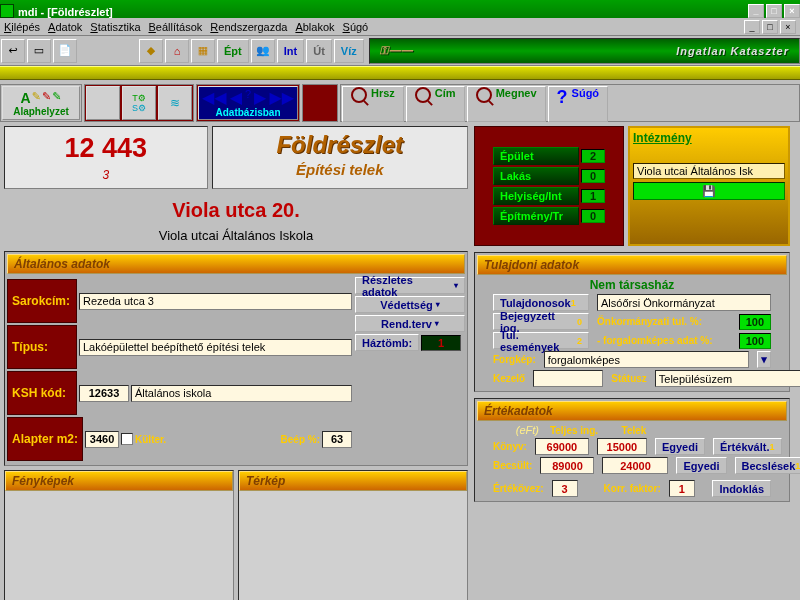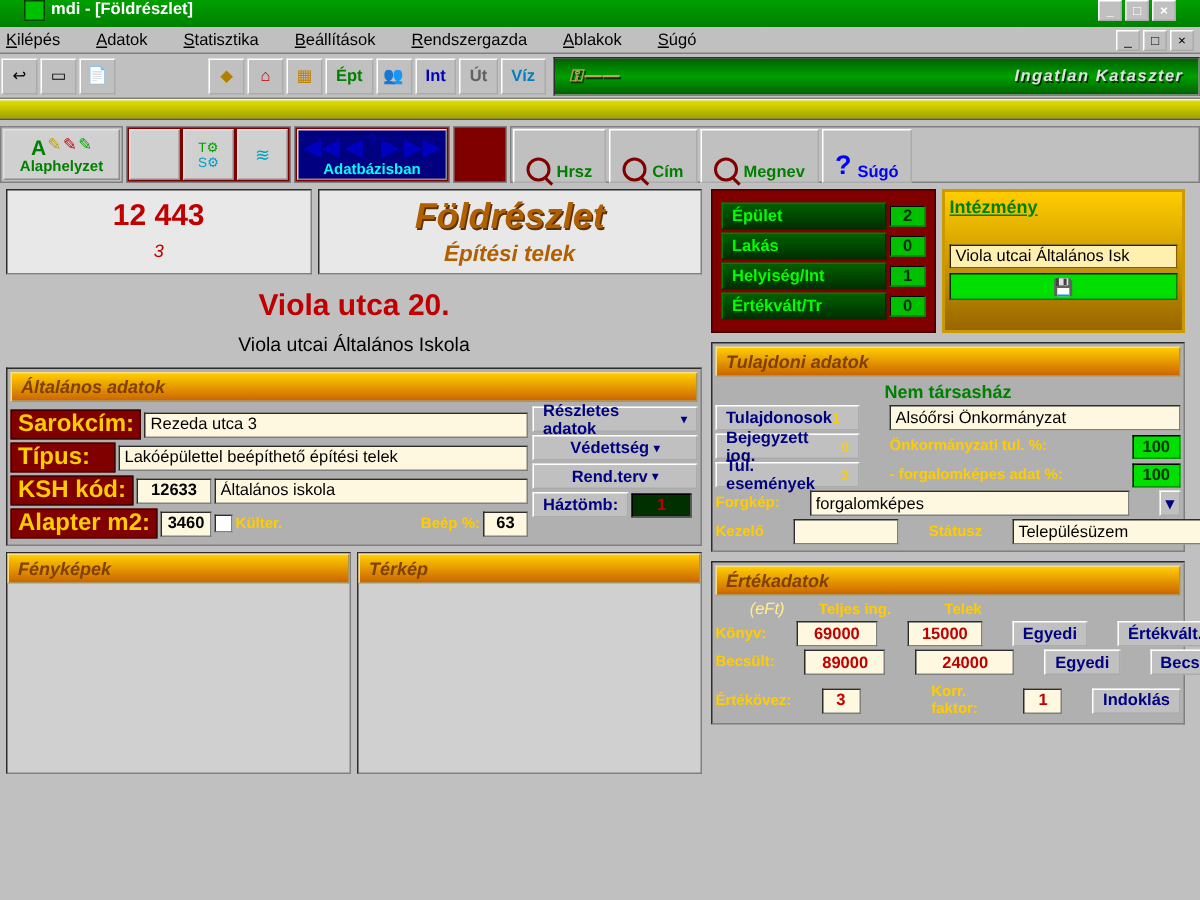--- a/index.html
+++ b/index.html
@@ -1,71 +1,71 @@
 <!DOCTYPE html>
 <html><head>
 <meta charset="utf-8">
 <style>
 * { box-sizing: border-box; margin: 0; padding: 0; font-family: "MS Sans Serif", Arial, sans-serif; font-size: 11px; }
 body { background: #c0c0c0; width: 800px; height: 600px; overflow: hidden; }
-.titlebar { background: linear-gradient(#00a000,#008000); height: 18px; display: flex; align-items: flex-start; color: #fff; font-weight: bold; padding: 0 16px; }
+.titlebar { background: linear-gradient(#00a000,#008000); height: 18px; display: flex; align-items: flex-end; color: #fff; font-weight: bold; padding: 0 0; }
 .titlebar .ico { width: 14px; height: 14px; background: #00c000; margin-right: 4px; border: 1px solid #004000;}
 .winbtns { margin-left: auto; display: flex; gap: 2px;}
 .winbtn { width: 16px; height: 14px; background: #c0c0c0; border: 1px outset #fff; font-size: 9px; text-align:center; line-height:12px;}
-.menubar { background: #c0c0c0; height: 18px; display: flex; align-items: center; padding: 0 4px; gap: 24px; border-bottom: 1px solid #808080;}
+.menubar { background: #c0c0c0; height: 18px; display: flex; align-items: center; padding: 0 4px; gap: 8px; border-bottom: 1px solid #808080;}
 .menubar span u { text-decoration: underline;}
 .menubar .chwin { margin-left:auto; display:flex; gap:2px;}
 .toolbar { background:#c0c0c0; height:30px; display:flex; align-items:center; border-bottom:1px solid #808080;}
 .tbtn { width:24px; height:24px; border:1px outset #fff; margin:1px; display:flex; align-items:center; justify-content:center;}
 .txtbtn { height:24px; border:1px outset #fff; margin:1px; padding:0 6px; display:flex; align-items:center; font-weight:bold;}
 .brand { flex:1; height:26px; margin-left:4px; background:linear-gradient(#006000,#00a000,#006000); display:flex; align-items:center; justify-content:flex-end; padding-right:10px; color:#e0e0e0; font-style:italic; font-weight:bold; font-size:18px; letter-spacing:1px; text-shadow:1px 1px #003000; border:1px inset #808080;}
 .ybar { height:14px; background:linear-gradient(#e0e000,#a0a000); border-top:1px solid #ffff80; border-bottom:1px solid #606000;}
 .navrow { display:flex; height:38px; margin:4px 0;}
 .navgrp { display:flex; border:1px solid #808080; margin-right:2px; background:#800000;}
 .navgrp.gray{background:#c0c0c0;}
 .nbtn { border:1px outset #e0e0e0; background:#d0d0d0; margin:1px; display:flex; flex-direction:column; align-items:center; justify-content:center; font-size:9px;}
 .nbtn.sm{width:34px;height:34px;}
 .nbtn .bold{color:#008000;font-weight:bold;font-size:14px;}
 .nbtn .lbl{color:#008000;font-weight:bold; font-size:10px;}
 .nbtn.sel{background:#000080;}
 .nbtn.sel .lbl{color:#00ffff;}
-.qbtn { border:1px outset #fff; background:#c0c0c0; height:36px; padding:0 8px; display:flex; align-items:flex-end; gap:4px; font-weight:bold; color:#008000; font-size:13px; margin:1px;}
+.qbtn { border:1px outset #fff; background:#c0c0c0; height:36px; padding:0 8px; display:flex; align-items:flex-start; gap:4px; font-weight:bold; color:#008000; font-size:13px; margin:1px;}
 .qbtn .mag{width:16px;height:16px;border:2px solid #800000;border-radius:50%;position:relative;}
 .qbtn .mag::after{content:'';position:absolute;width:6px;height:2px;background:#800000;bottom:-3px;right:-4px;transform:rotate(45deg);}
 .helpbtn{color:#0000ff;}
 .maincols{display:flex; padding:0 4px; gap:6px;}
 .leftcol{width:464px;}
 .rightcol{width:316px;}
 .hdrrow{display:flex;gap:4px;}
 .idbox{flex:1;border:1px inset #808080;background:#e8e8e8;text-align:center;padding:6px;}
-.idbox .big{color:#c00000;font-weight:bold;font-size:20px;}
+.idbox .big{color:#c00000;font-weight:bold;font-size:27px;}
 .idbox .sm{color:#c00000;font-style:italic;font-size:12px;margin-top:4px;}
 .titlebox{flex:1.3;border:1px inset #808080;background:#e8e8e8;text-align:center;padding:4px;}
 .titlebox .t1{color:#b06000;font-weight:bold;font-size:24px;font-style:italic;text-shadow:1px 1px #603000;}
 .titlebox .t2{color:#b06000;font-weight:bold;font-style:italic;font-size:15px;margin-top:2px;}
 .addr{color:#c00000;font-weight:bold;font-size:20px;text-align:center;margin:10px 0 6px;}
 .subaddr{color:#000;font-size:13px;text-align:center;margin-bottom:8px;}
 .panel{border:1px inset #808080;background:#b0b0b0;padding:2px;}
 .phdr{background:linear-gradient(#ffcc00,#cc6600);color:#804000;font-weight:bold;font-style:italic;padding:2px 6px;font-size:12px;border:1px outset #ffe080;margin-bottom:3px;}
 .row{display:flex;align-items:center;gap:2px;margin:2px 0;}
-.lbl-dk{background:#800000;color:#ffcc00;font-weight:bold;padding:0 4px;font-size:16px;border:1px solid #400000;min-width:70px;}
+.lbl-dk{background:#800000;color:#ffcc00;font-weight:bold;padding:14px 4px;font-size:12px;border:1px solid #400000;min-width:70px;}
 .lbl-y{color:#ffcc00;font-weight:bold;font-size:10px;}
 .inp{background:#fff8e0;border:1px inset #808080;padding:1px 3px;font-size:11px;height:17px;}
 .inp.c{text-align:center;font-weight:bold;}
 .btn3d{border:1px outset #fff;background:#c0c0c0;padding:2px 6px;font-size:11px;color:#000080;font-weight:bold;height:17px;display:flex;align-items:center;}
 .countbox{background:#003000;color:#c00000;font-weight:bold;text-align:center;border:1px inset #000;width:40px;padding:1px;}
 .greentab{background:linear-gradient(#006000,#003000);border:1px outset #008000;color:#00ff00;font-weight:bold;padding:2px 6px;font-size:11px;}
 .greennum{background:#00c000;color:#003000;border:1px inset #004000;width:24px;text-align:center;font-weight:bold;}
 .ypanel{border:2px solid #cc9900;background:linear-gradient(#ffcc00,#996600);padding:3px;}
 .ypanel .lnk{color:#008000;font-weight:bold;text-decoration:underline;font-size:12px;}
 .ypanel .val{background:#fff0b0;border:1px inset #806000;padding:1px 3px;margin-top:18px;}
 .greenbar{background:#00e000;height:18px;border:1px inset #008000;display:flex;align-items:center;justify-content:center;margin-top:3px;}
 .centerhdr{text-align:center;color:#008000;font-weight:bold;font-size:12px;margin:2px 0;}
 .grnnum{background:#00e000;color:#003000;font-weight:bold;border:1px inset #004000;padding:1px 6px;}
-.valrow{display:flex;align-items:center;gap:20px;margin:2px 0;}
+.valrow{display:flex;align-items:center;gap:8px;margin:2px 16px;}
 .sup{color:#ffcc00;font-size:9px;vertical-align:super;}
 .twoimg{display:flex;gap:4px;margin-top:4px;}
 .imgbox{flex:1;border:1px inset #808080;background:#d0d0d0;height:148px;}
 .chk{width:12px;height:12px;background:#fff;border:1px inset #808080;}
 .arrow{font-size:16px;color:#0000c0;}
 </style>
 </head>
 <body>
 
 <div class="titlebar">
@@ -238,35 +238,35 @@
           <div class="phdr">Fényképek</div>
         </div>
     <div class="imgbox">
           <div class="phdr">Térkép</div>
         </div>
   </div>
 </div>
 
 <div class="rightcol">
   <div style="display:flex;gap:4px;">
-    <div style="width:150px;border:1px solid #400000;background:#800000;padding:6px;">
+    <div style="width:150px;border:1px solid #400000;background:#800000;padding:18px;">
       <div class="row">
             <div class="greentab" style="flex:1">Épület</div>
             <div class="greennum">2</div>
           </div>
       <div class="row">
             <div class="greentab" style="flex:1">Lakás</div>
             <div class="greennum">0</div>
           </div>
       <div class="row">
             <div class="greentab" style="flex:1">Helyiség/Int</div>
             <div class="greennum">1</div>
           </div>
       <div class="row">
-            <div class="greentab" style="flex:1">Értékvált/Tr</div>
+            <div class="greentab" style="flex:1">Építmény/Tr</div>
             <div class="greennum">0</div>
           </div>
     </div>
     <div class="ypanel" style="flex:1">
       <div class="lnk">Intézmény</div>
       <div class="val">Viola utcai Általános Isk</div>
       <div class="greenbar">
             <span>💾</span>
           </div>
     </div>

